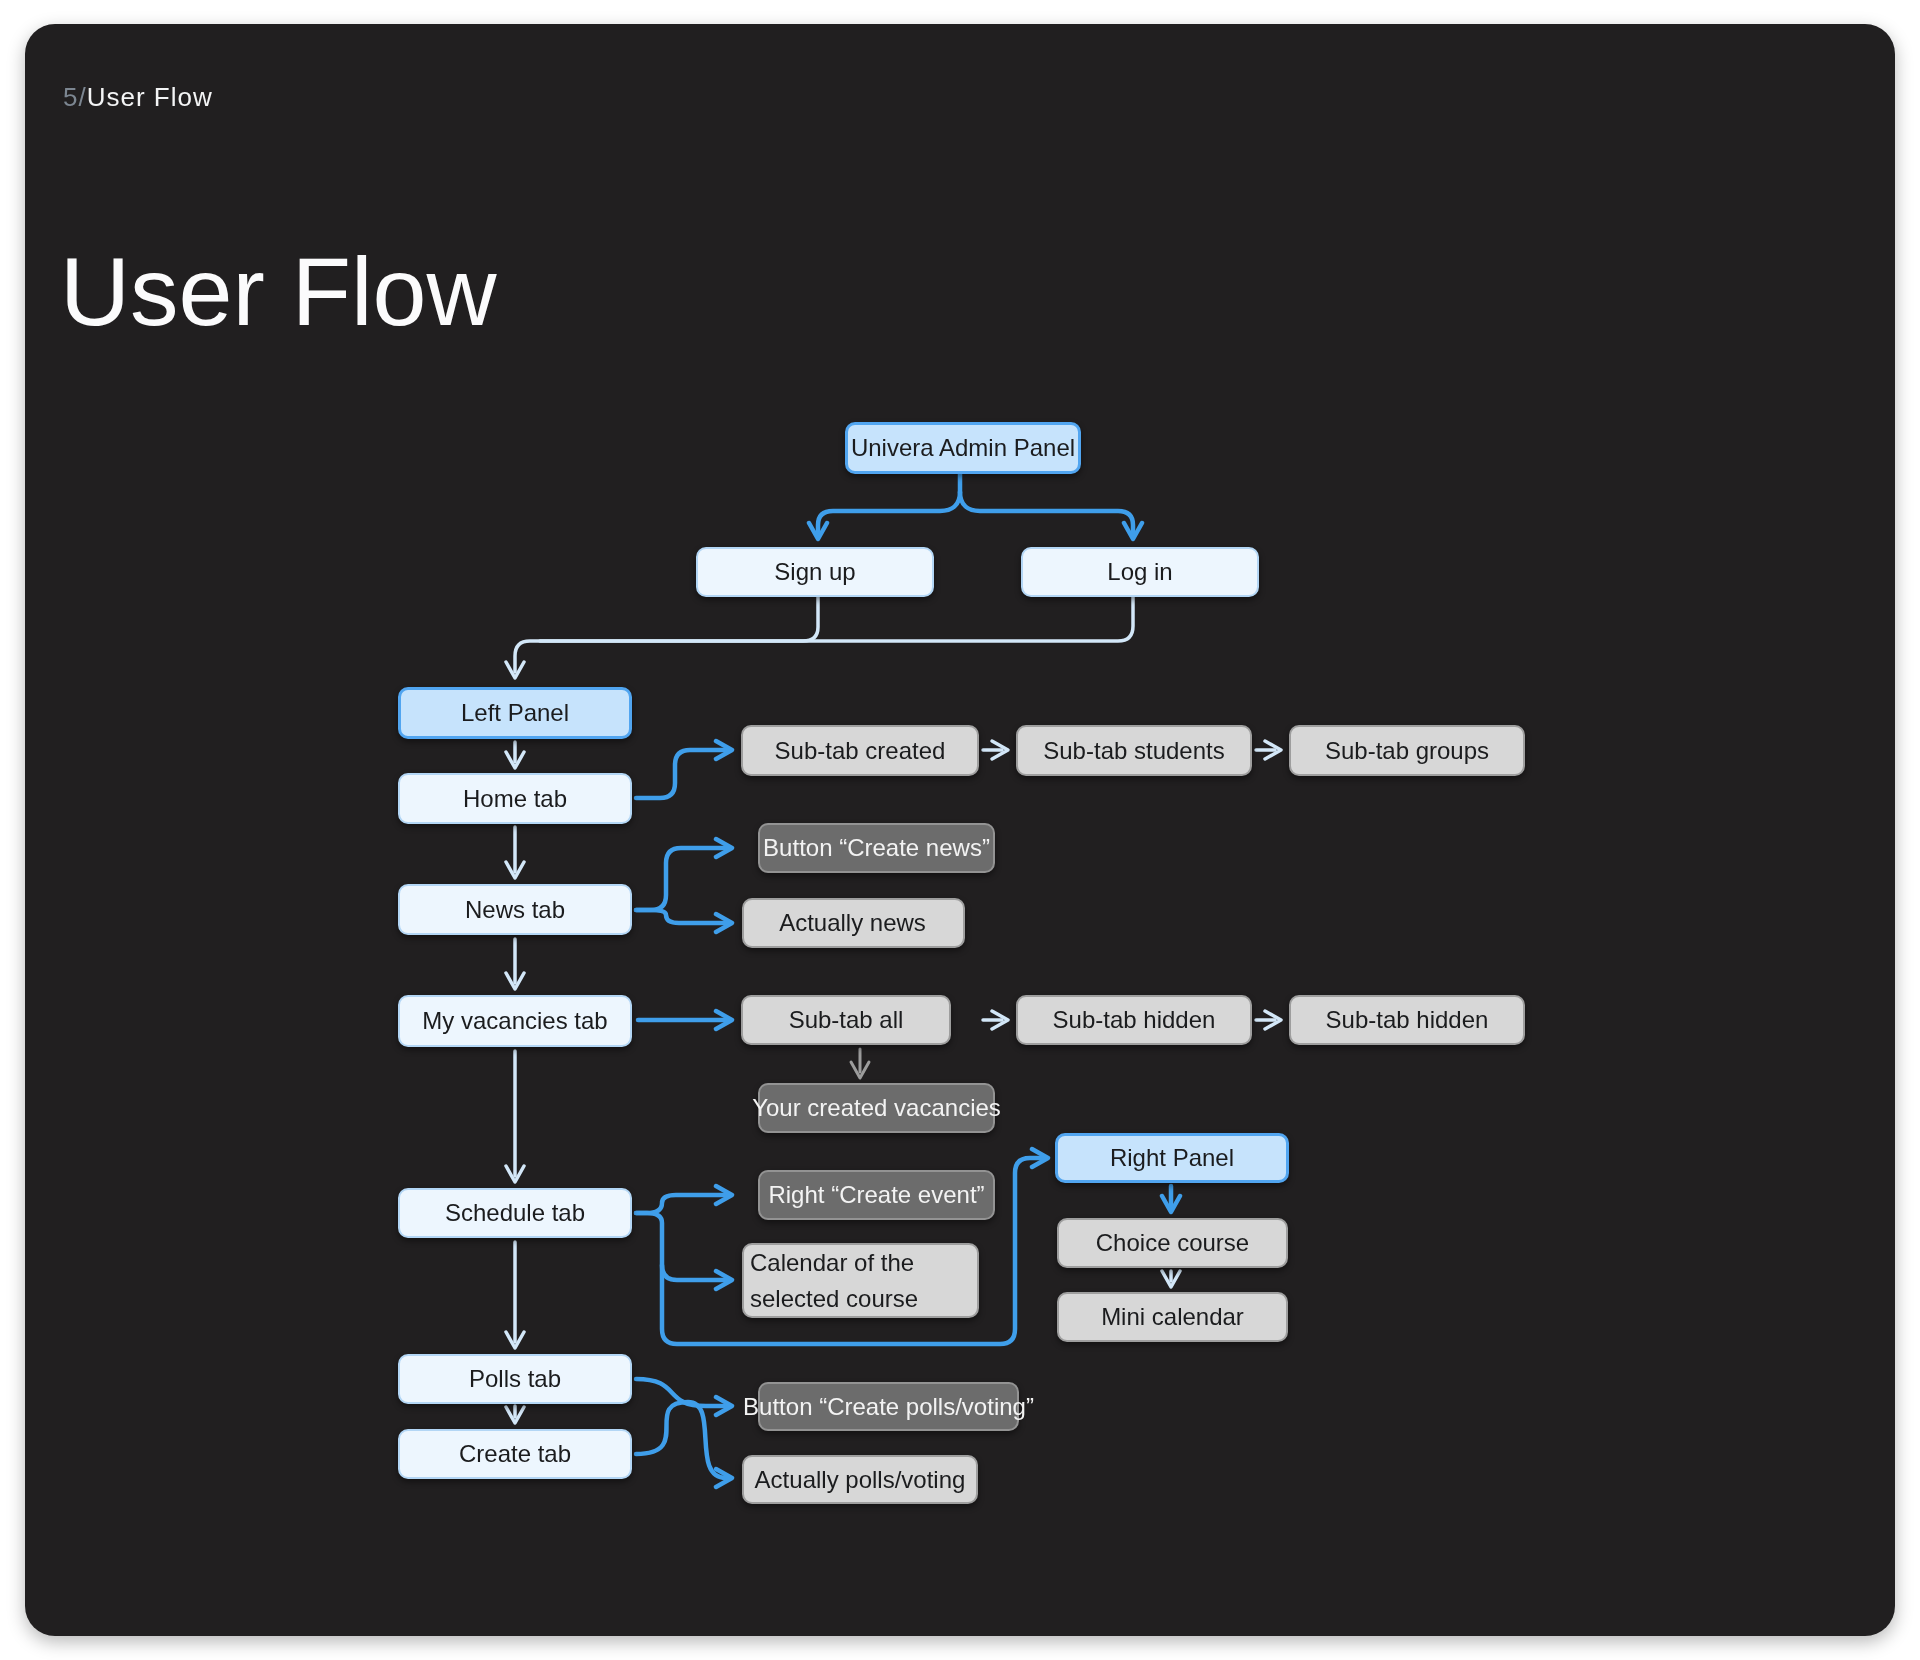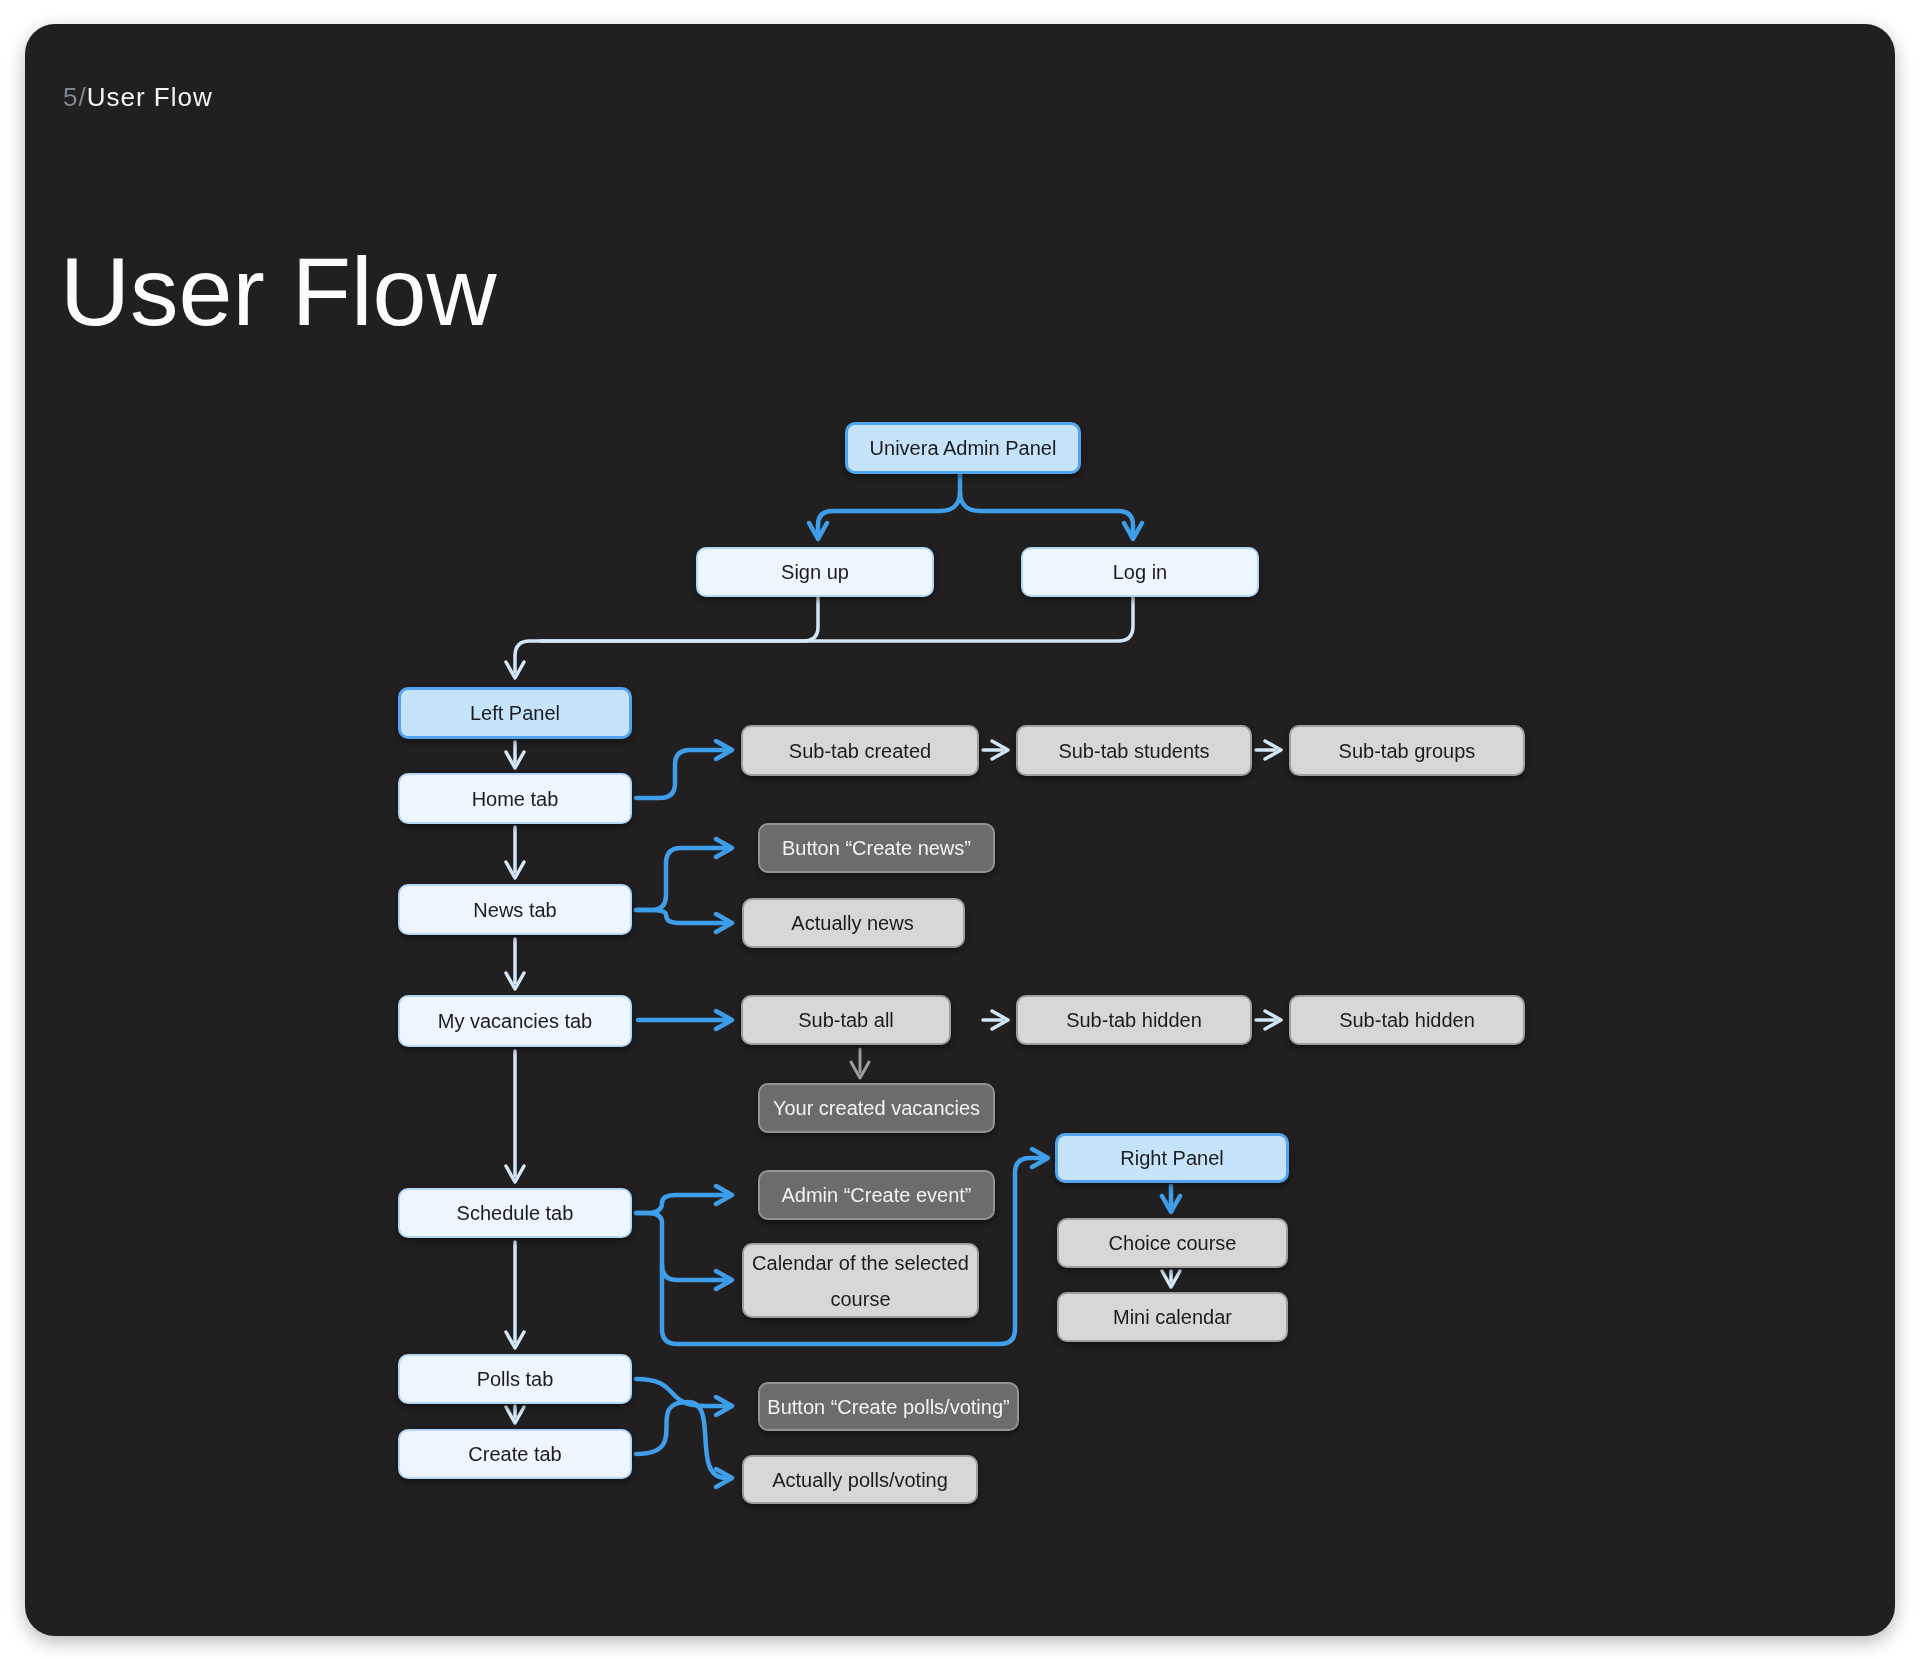--- a/index.html
+++ b/index.html
@@ -28,21 +28,21 @@
     position:absolute;left:63px;top:82px;font-size:26px;letter-spacing:1px;
     font-weight:500;color:var(--crumb-label);
   }
   .breadcrumb .num{color:var(--crumb-num);}
   .big-title{
     position:absolute;left:60px;top:236px;font-size:97px;font-weight:500;
     color:var(--title-color);letter-spacing:0;
   }
   .node{
     position:absolute;display:flex;align-items:center;justify-content:center;
-    text-align:center;font-size:20px;line-height:1.3;border-radius:10px;
+    font-size:24px;line-height:1.3;border-radius:10px;
     box-sizing:border-box;padding:0 10px;white-space:nowrap;
     box-shadow:0 3px 6px rgba(0,0,0,.45);
   }
   .node.multiline{white-space:normal;line-height:36px;padding:0 6px;}
   .style-tab{background:var(--tab-fill);border:2.5px solid var(--tab-border);color:var(--text-dark);}
   .style-highlight{background:var(--hl-fill);border:3px solid var(--hl-border);color:var(--text-dark);}
   .style-gray{background:var(--gray-fill);border:2.5px solid var(--gray-border);color:var(--text-dark);}
   .style-dark{background:var(--dark-fill);border:2.5px solid var(--dark-border);color:var(--text-light);margin-left:16px;}
   svg.connectors{position:absolute;left:0;top:0;pointer-events:none;}
   svg.connectors path{fill:none;stroke-linecap:round;stroke-linejoin:round;}
@@ -119,21 +119,21 @@
       <div class="node style-tab" style="left: 398px; top: 1429px; width: 234px; height: 50px;">Create tab</div>
       <div class="node style-gray" style="left: 741px; top: 725px; width: 238px; height: 51px;">Sub-tab created</div>
       <div class="node style-gray" style="left: 1016px; top: 725px; width: 236px; height: 51px;">Sub-tab students</div>
       <div class="node style-gray" style="left: 1289px; top: 725px; width: 236px; height: 51px;">Sub-tab groups</div>
       <div class="node style-dark" style="left: 742px; top: 823px; width: 237px; height: 50px;">Button “Create news”</div>
       <div class="node style-gray" style="left: 742px; top: 898px; width: 223px; height: 50px; padding-left: 8px;">Actually news</div>
       <div class="node style-gray" style="left: 741px; top: 995px; width: 210px; height: 50px;">Sub-tab all</div>
       <div class="node style-gray" style="left: 1016px; top: 995px; width: 236px; height: 50px;">Sub-tab hidden</div>
       <div class="node style-gray" style="left: 1289px; top: 995px; width: 236px; height: 50px;">Sub-tab hidden</div>
       <div class="node style-dark" style="left: 742px; top: 1083px; width: 237px; height: 50px;">Your created vacancies</div>
-      <div class="node style-dark" style="left: 742px; top: 1170px; width: 237px; height: 50px;">Admin “Create event”</div>
+      <div class="node style-dark" style="left: 742px; top: 1170px; width: 237px; height: 50px;">Right “Create event”</div>
       <div class="node style-gray multiline" style="left: 742px; top: 1243px; width: 237px; height: 75px;">Calendar of the selected course</div>
       <div class="node style-highlight" style="left: 1055px; top: 1133px; width: 234px; height: 50px;">Right Panel</div>
       <div class="node style-gray" style="left: 1057px; top: 1218px; width: 231px; height: 50px;">Choice course</div>
       <div class="node style-gray" style="left: 1057px; top: 1292px; width: 231px; height: 50px;">Mini calendar</div>
       <div class="node style-dark" style="left: 742px; top: 1382px; width: 261px; height: 49px;">Button “Create polls/voting”</div>
       <div class="node style-gray" style="left: 742px; top: 1455px; width: 236px; height: 49px;">Actually polls/voting</div>
     </div>
 </div>
 
 </body></html>

